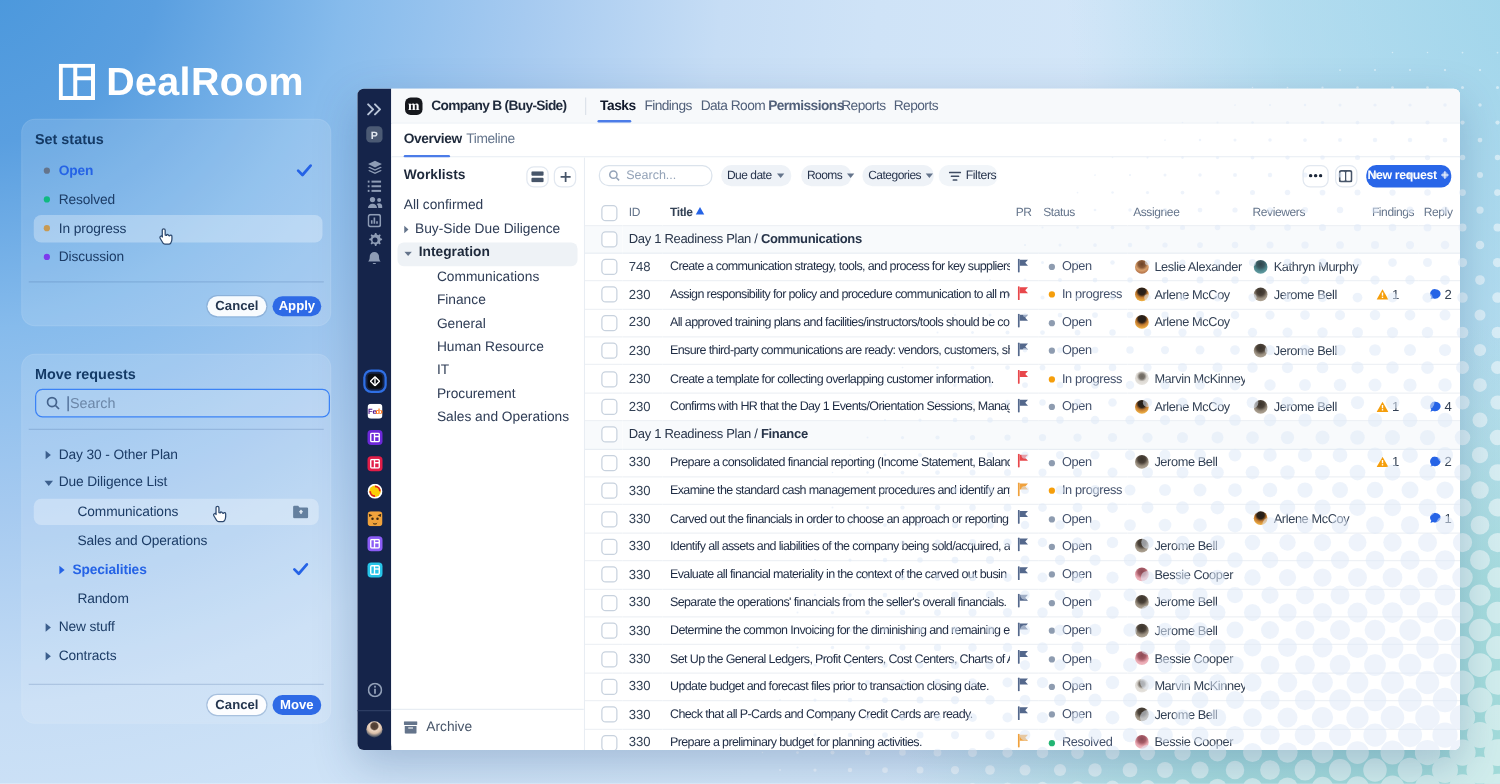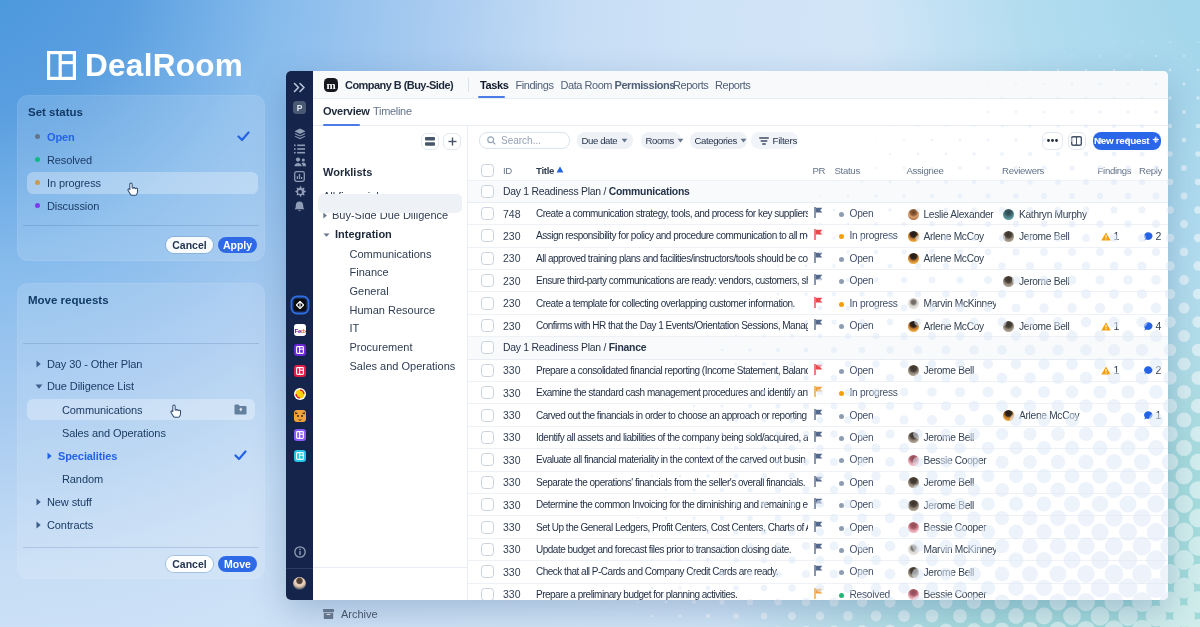--- a/index.html
+++ b/index.html
@@ -37,21 +37,21 @@
 .treerow { position:absolute; left:9px; right:9px; height:21px; display:flex; align-items:center; font-size:11px; letter-spacing:-0.1px; color:#1c3c66; }
 
 
 .app { position:absolute; left:286px; top:71px; width:882px; height:529px; background:#fff; border-radius:5px; box-shadow:0 12px 34px rgba(23,64,120,0.25); }
 .rail { position:absolute; left:0; top:0; width:27px; height:529px; background:#15244a; border-radius:5px 0 0 5px; }
 .appmain { position:absolute; left:27px; top:0; right:0; height:529px; font-size:11px; color:#334155; }
 .hdr1 { position:absolute; left:0; right:0; top:0; height:28px; background:#f7f9fb; border-bottom:1px solid #e8edf3; border-radius:0 5px 0 0; display:flex; align-items:center; }
 .hdr2 { position:absolute; left:0; right:0; top:28px; height:27px; background:#fff; border-bottom:1px solid #e8edf3; }
 .tab { color:#51607a; font-size:11px; letter-spacing:-0.45px; }
 .sidebar { position:absolute; left:0; top:55px; bottom:0; width:154.5px; background:#fff; border-right:1px solid #e8edf3; border-radius:0 0 0 5px; }
-.srow { position:absolute; left:10px; font-size:11px; color:#2e3c55; display:flex; align-items:center;margin-top:32px; }
+.srow { position:absolute; left:10px; font-size:11px; color:#2e3c55; display:flex; align-items:center; }
 .content { position:absolute; left:154.5px; right:0; top:55px; bottom:0; background:#fff; border-radius:0 0 5px 0; }
 .chip { white-space:nowrap; height:17px; background:#eef2f7; border-radius:8px; display:flex; align-items:center; font-size:10.5px; color:#27344d; padding:0 8px; }
 
 .iconbtn { width:18px; height:17px; border:1px solid #e2e8f0; border-radius:6px; background:#fff; display:flex; align-items:center; justify-content:center; }
 .cb { width:13px; height:13px; border:1.4px solid #c8d2de; border-radius:3.5px; background:#fff; }
 table.grid { border-collapse:collapse; width:100%; table-layout:fixed; }
 .thead td { color:#64748b; font-size:9.6px; letter-spacing:-0.3px; }
 td { padding:0; vertical-align:middle; overflow:hidden; white-space:nowrap; }
 .r { border-bottom:1px solid #eef1f5; height:22.4px; }
 .title-cell { font-size:10px; letter-spacing:-0.5px; color:#1f2c44; }
@@ -883,20 +883,27 @@
     <div class="btn cancel">Cancel</div>
       <div class="btn primary">Apply</div>
   </div>
   <svg style="position:absolute;left:107px;top:85.5px;z-index:6" width="13.5" height="14.5" viewBox="0 0 14 15">
 <path d="M5.0 7.9 L5.0 2.3 C5.0 1.6 5.5 1.1 6.2 1.1 C6.9 1.1 7.4 1.6 7.4 2.3 L7.4 6.3 L8.5 6.5 C8.6 6.0 9.0 5.7 9.5 5.8 C10.0 5.9 10.3 6.2 10.4 6.7 L11.2 6.9 C11.35 6.5 11.75 6.25 12.2 6.35 C12.7 6.45 13.0 6.85 13.0 7.35 L13.0 9.6 C13.0 11.2 12.6 12.2 12.0 13.0 C11.65 13.5 11.1 13.75 10.5 13.75 L7.2 13.75 C6.5 13.75 5.9 13.4 5.55 12.8 L3.2 8.9 C2.85 8.3 3.05 7.6 3.6 7.25 C4.1 6.95 4.75 7.05 5.15 7.5 Z" fill="#fff" stroke="#2e4a70" stroke-width="1.05" stroke-linejoin="round"></path>
 </svg>
 </div>
 
 <div id="panel2" class="panel" style="z-index:3">
   <div class="ptitle" style="position:absolute;left:10px;top:10px;">Move requests</div>
+  <div class="searchbox">
+      <svg style="margin:0 6px 0 8px" width="11" height="11" viewBox="0 0 11 11">
+        <circle cx="4.6" cy="4.6" r="3.6" stroke="#44638c" stroke-width="1.4" fill="none"></circle>
+        <line x1="7.4" y1="7.4" x2="10.2" y2="10.2" stroke="#44638c" stroke-width="1.4"></line>
+      </svg>
+      <span style="border-left:1px solid #44638c;padding-left:1px;color:#6c87a8;">Search</span>
+    </div>
   <div class="pdiv" style="top:58.5px;"></div>
   <div class="treerow" style="top:69.5px;"><svg style="flex:none;margin:0 6px 0 9px" width="5" height="8" viewBox="0 0 5 8">
         <path d="M0.5 0.6 L4.7 4 L0.5 7.4 Z" fill="#3c5f8d"></path>
       </svg>Day 30 - Other Plan</div>
   <div class="treerow" style="top:91px;"><svg style="flex:none;margin:1px 4px 0 8px" width="8" height="5" viewBox="0 0 8 5">
         <path d="M0.6 0.5 L7.4 0.5 L4 4.7 Z" fill="#3c5f8d"></path>
       </svg>Due Diligence List</div>
   <div class="treerow hl" style="top:115.4px;"><span style="width:35px;flex:none;"></span>Communications
      <svg style="margin-left:auto;margin-right:8px" width="13" height="11" viewBox="0 0 13 11">
         <path d="M0.5 1.5 a1 1 0 0 1 1-1 h3 l1.2 1.5 h5.8 a1 1 0 0 1 1 1 v6.5 a1 1 0 0 1 -1 1 h-10 a1 1 0 0 1 -1-1 z" fill="#64809f"></path>
@@ -1083,21 +1090,21 @@
           </svg>
         </div>
         <div class="iconbtn" style="position:absolute;left:130px;top:7px;">
           <svg width="9" height="9" viewBox="0 0 9 9">
             <g stroke="#475569" stroke-width="1.4">
               <line x1="4.5" y1="0.5" x2="4.5" y2="8.5"></line>
               <line x1="0.5" y1="4.5" x2="8.5" y2="4.5"></line>
             </g>
           </svg>
         </div>
-        <div class="srow" style="top:31.5px;">All financials</div>
+        <div class="srow" style="top:31.5px;">All confirmed</div>
         <div class="srow" style="top:51px;"><svg style="flex:none;margin-right:5px" width="4" height="7" viewBox="0 0 4 7">
             <path d="M0.4 0.5 L3.8 3.5 L0.4 6.5 Z" fill="#64748b"></path>
           </svg>Buy-Side Due Diligence</div>
         <div style="position:absolute;left:5px;top:67.5px;width:144px;height:19px;background:#eef2f6;border-radius:5px;"></div>
         <div class="srow" style="top:70px;font-weight:bold;color:#1e293b;"><svg style="flex:none;margin:1px 5px 0 0" width="7" height="4" viewBox="0 0 7 4">
             <path d="M0.5 0.4 L6.5 0.4 L3.5 3.8 Z" fill="#64748b"></path>
           </svg>Integration</div>
         <div class="srow" style="top:89.5px;left:36.5px;">Communications</div>
         <div class="srow" style="top:108.2px;left:36.5px;">Finance</div>
         <div class="srow" style="top:126.9px;left:36.5px;">General</div>

